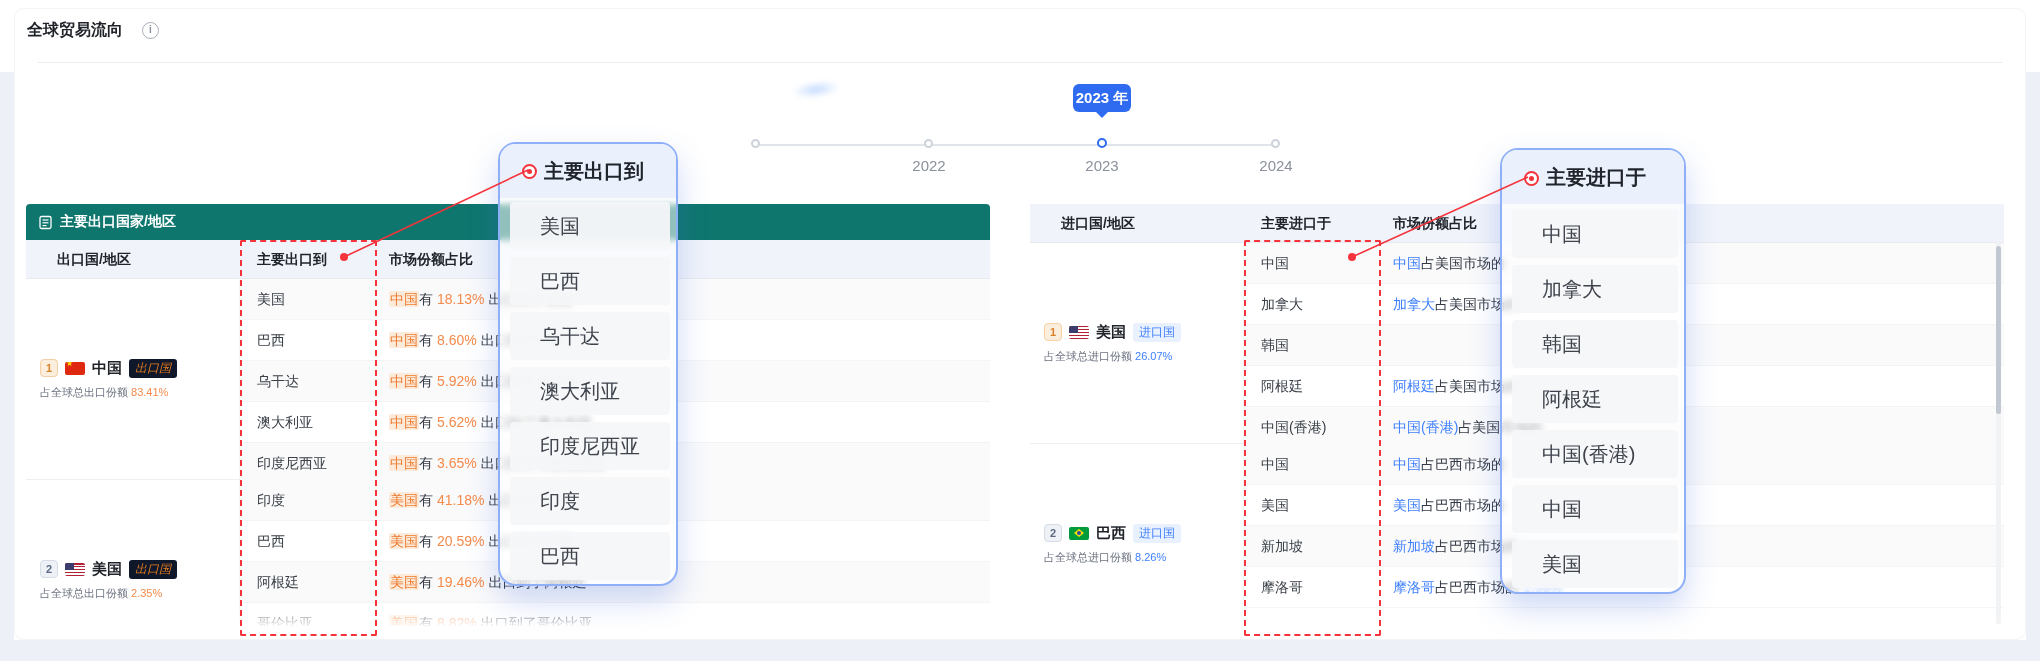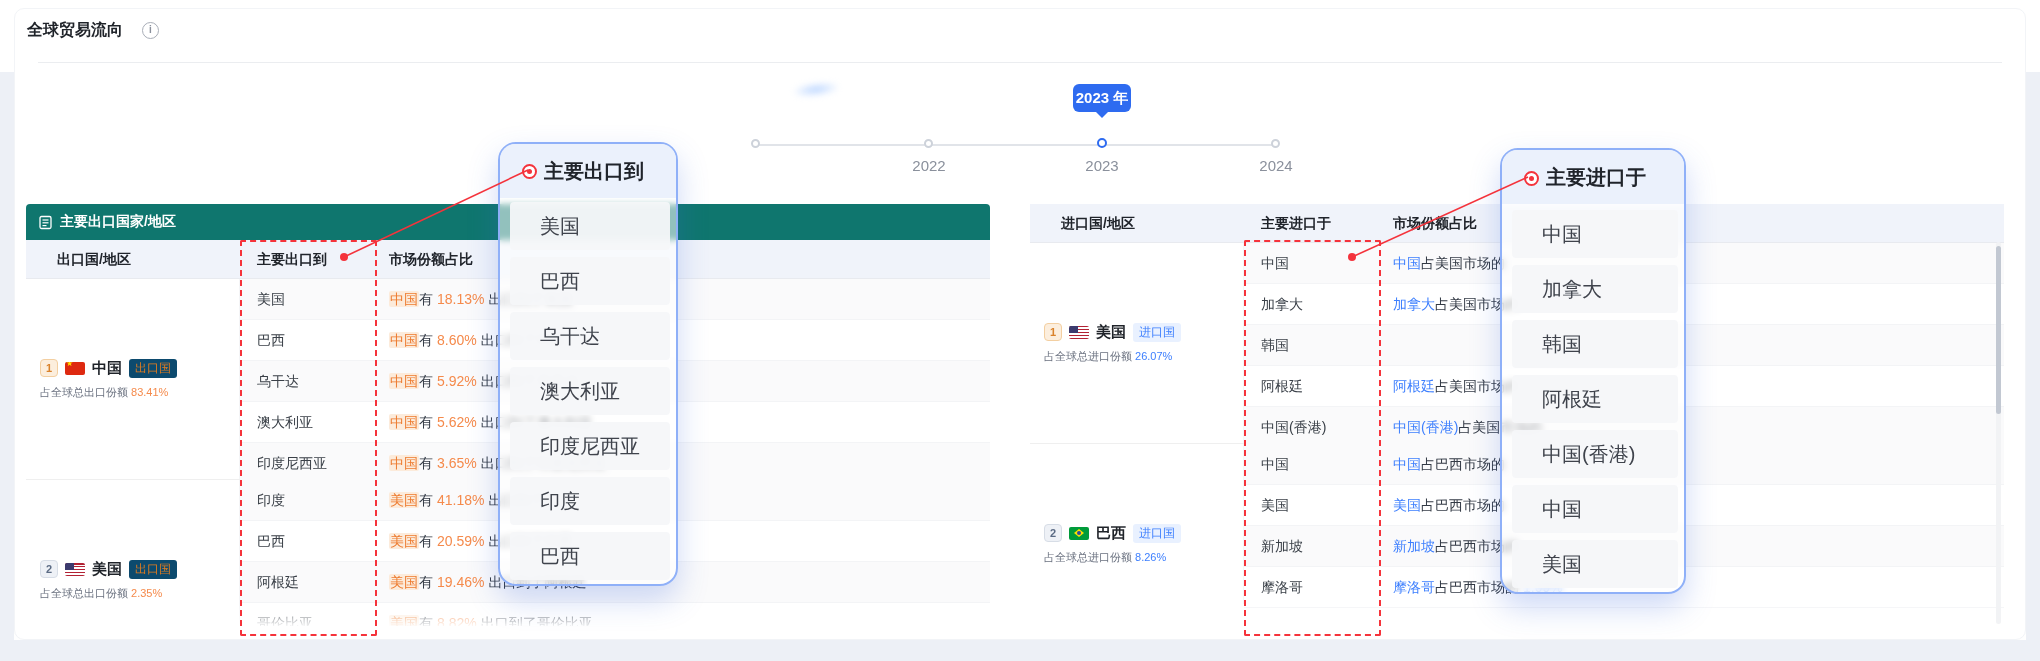--- a/index.html
+++ b/index.html
@@ -61,21 +61,21 @@
   [data-flag="cn"]{background:#DE2910;}
   [data-flag="cn"]::before{content:"★";position:absolute;left:1px;top:-3px;color:#FFDE00;font-size:8px;}
   [data-flag="us"]{background:repeating-linear-gradient(180deg,#B22234 0 1.5px,#fff 1.5px 3px);}
   [data-flag="us"]::before{content:"";position:absolute;left:0;top:0;width:9px;height:7px;background:#3C3B6E;}
   [data-flag="br"]{background:#009B3A;}
   [data-flag="br"]::before{content:"";position:absolute;left:5px;top:2.5px;width:10px;height:8px;
         background:#FEDF00;clip-path:polygon(50% 0,100% 50%,50% 100%,0 50%);}
   [data-flag="br"]::after{content:"";position:absolute;left:8px;top:4.5px;width:4px;height:4px;
         border-radius:50%;background:#2A49A5;}
   .chip-tag{font-size:12px;padding:1px 6px;border-radius:3px;flex:none;}
-  .tag-o{background:#0c4a6e;color:#E07B1F;}
+  .tag-o{background:#0f172a;color:#E07B1F;font-style:italic;}
   .tag-b{background:#E9F1FF;color:#3D7FFE;}
   .val-o{color:#F58A4B;}
   .val-b{color:#3D7FFE;}
   .ent-o{color:#ED7B2F;background:#FCEBDB;border-radius:2px;padding:0 1px;}
   .pct-o{color:#F58A4B;margin:0 4px;}
   .src-b{color:#3D7FFE;}
   .pct-b{color:#3D7FFE;}
   .pct-b:not(:empty){margin-left:4px;}
   .rowtext{color:#3A4048;}
 

